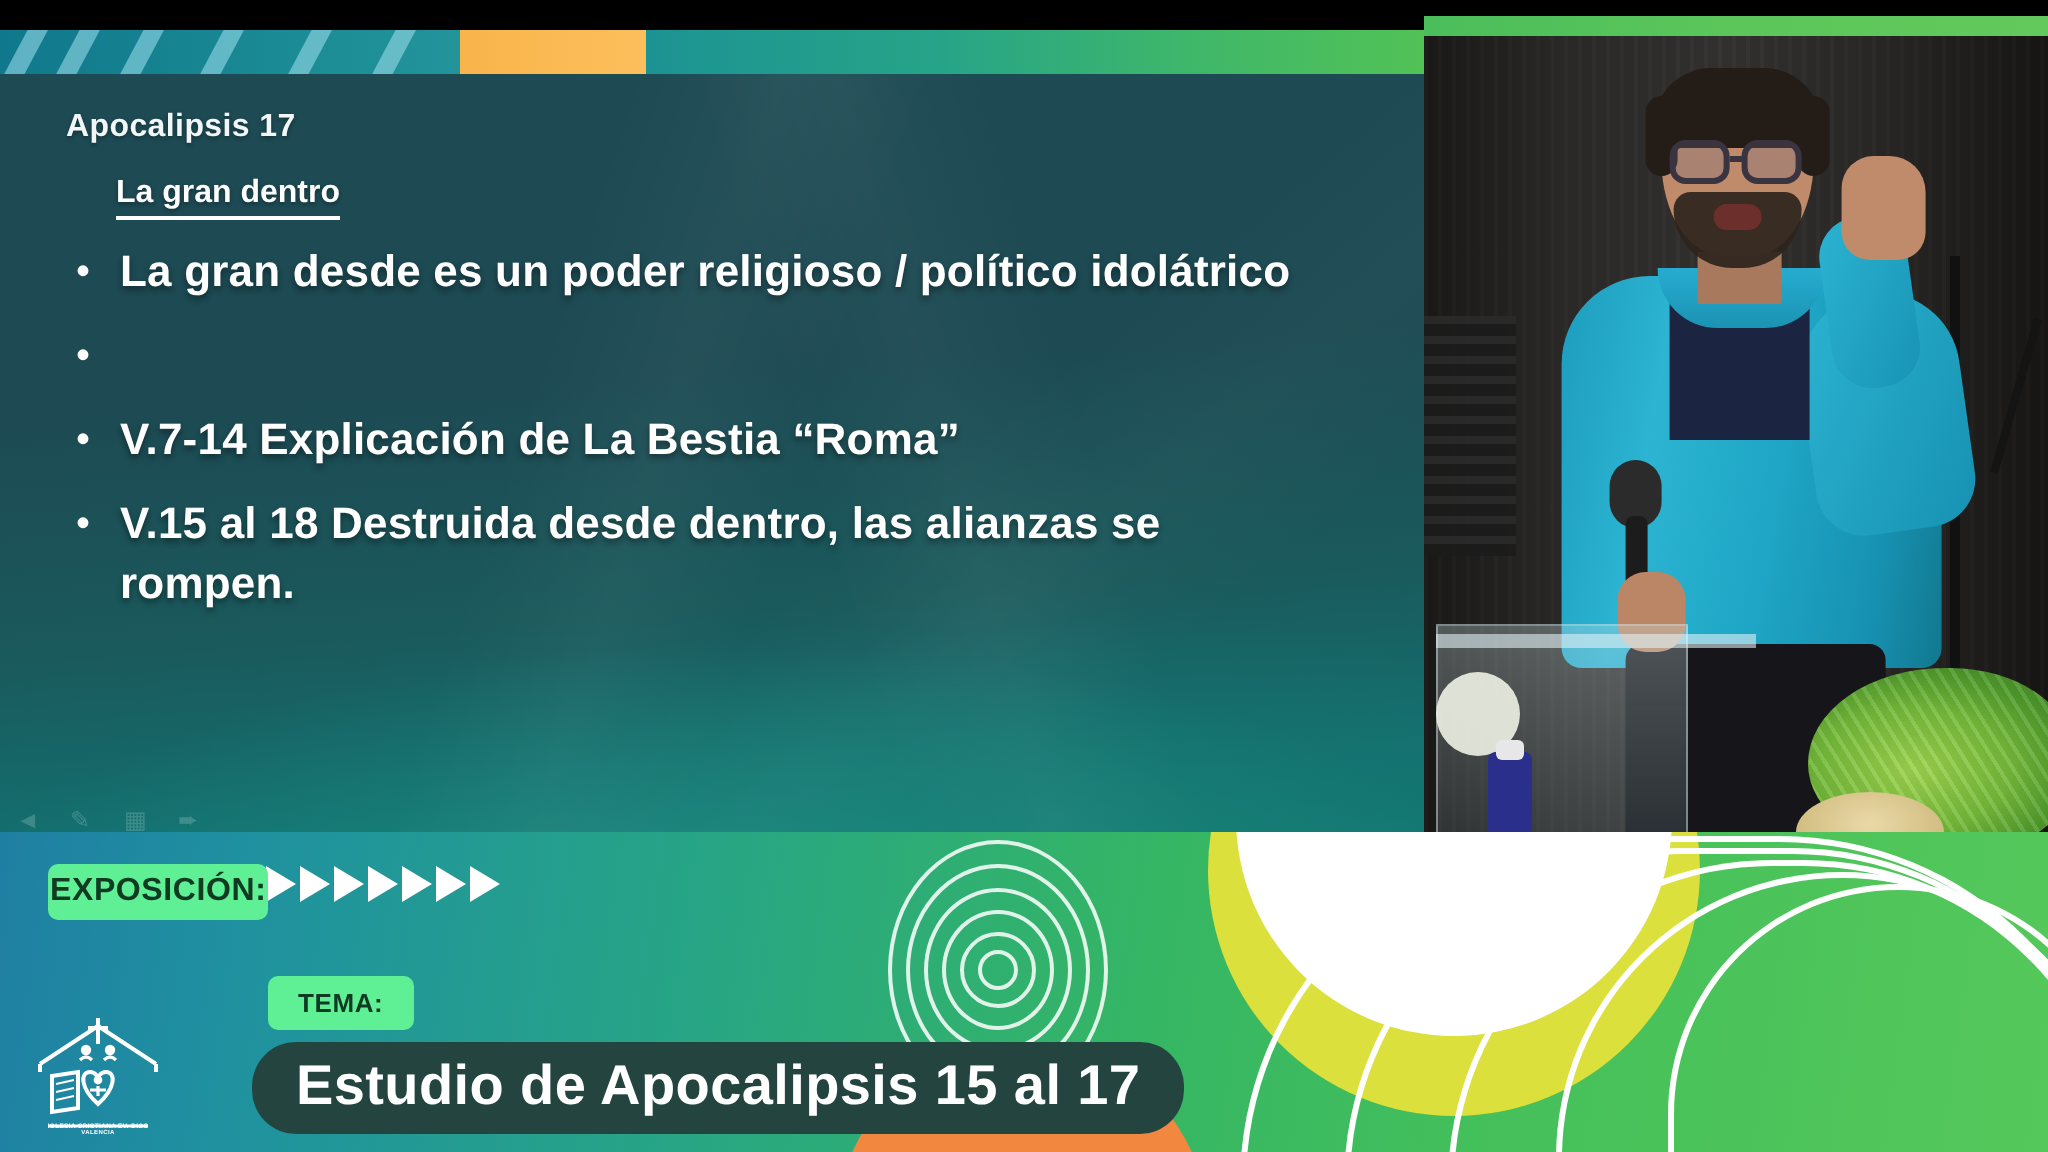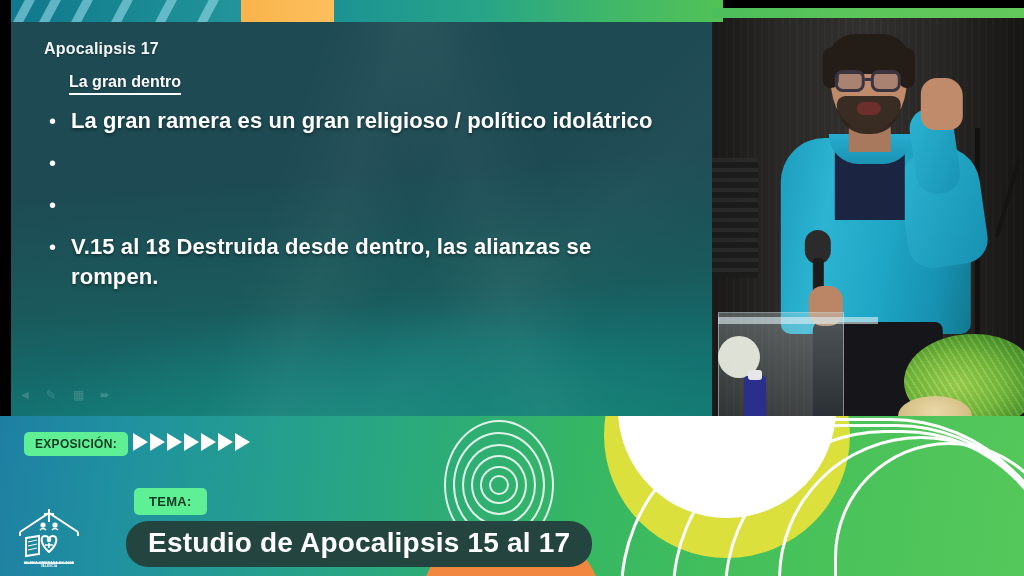--- a/index.html
+++ b/index.html
@@ -3,27 +3,26 @@
 <meta charset="utf-8">
 <style>
   * { margin:0; padding:0; box-sizing:border-box; }
   html,body { width:1024px; height:576px; overflow:hidden; background:#000; }
   body { font-family:"Liberation Sans", sans-serif; }
 
   #stage { position:relative; width:1024px; height:576px; overflow:hidden; }
 
   
   #slide {
-    position:absolute; left:0; top:0; width:712px; height:416px;
+    position:absolute; left:0; top:15px; width:712px; height:416px;
     background:
       radial-gradient(ellipse 560px 220px at 52% 112%, rgba(28,142,128,.95) 0%, rgba(25,110,104,0) 72%),
       radial-gradient(ellipse 420px 150px at 80% 96%, rgba(22,120,112,.75) 0%, rgba(22,120,112,0) 70%),
       linear-gradient(176deg,#1e4a53 0%, #1d4a53 42%, #1a5a5c 68%, #137070 88%, #0f7a72 100%);
     overflow:hidden;
-    margin-left:11px;
   }
   
   #slide .sheen {
     position:absolute; inset:0; pointer-events:none;
     background:
       linear-gradient(108deg, rgba(255,255,255,0) 38%, rgba(255,255,255,.035) 47%, rgba(255,255,255,0) 56%),
       linear-gradient(74deg, rgba(255,255,255,0) 55%, rgba(255,255,255,.03) 64%, rgba(255,255,255,0) 73%),
       linear-gradient(140deg, rgba(255,255,255,0) 60%, rgba(255,255,255,.025) 70%, rgba(255,255,255,0) 80%);
   }
 
@@ -157,22 +156,22 @@
   .r4 { left:462px; top:444px; width:74px;  height:82px;  }
   .r5 { left:453px; top:432px; width:92px;  height:106px; }
   .r6 { left:444px; top:420px; width:110px; height:130px; }
   #banner .rings-wrap { position:absolute; left:0; top:-416px; width:1024px; height:576px; }
   
   .circ-orange { position:absolute; left:418px; top:105px; width:186px; height:186px; border-radius:50%; background:#f2883f; }
 
   
   .tag {
     position:absolute; background:#5ff096; color:#113a22;
-    font-size:12px; font-weight:700; letter-spacing:.3px;
-    padding:5px 11px; border-radius:5px; z-index:6; white-space:nowrap;
+    font-size:16px; font-weight:700; letter-spacing:.3px;
+    padding:5px 1px; border-radius:5px; z-index:6; white-space:nowrap;
   }
   #tag-exposicion { left:24px; top:16px; }
   #tag-tema { left:134px; top:72px; font-size:13px; padding:6px 15px; }
 
   #arrows { position:absolute; left:133px; top:17px; display:flex; gap:2px; z-index:6; }
   #arrows .arw {
     width:0; height:0; border-left:15px solid #ffffff;
     border-top:9px solid transparent; border-bottom:9px solid transparent;
   }
 
@@ -214,27 +213,28 @@
       <div class="seg-orange"></div>
       <div class="seg-b"></div>
     </div>
 
     <div class="slide-kicker">Apocalipsis 17</div>
     <div class="slide-sub">La gran dentro</div>
 
     <div id="bullets">
       <div class="bullet">
         <span class="dot">•</span>
-        <span class="btext">La gran ramera es un gran religioso / político idolátrico</span>
+        <span class="btext">La gran desde es un poder religioso / político idolátrico</span>
       </div>
       <div class="bullet">
         <span class="dot">•</span>
       </div>
       <div class="bullet">
         <span class="dot">•</span>
+        <span class="btext">V.7-14 Explicación de La Bestia “Roma”</span>
       </div>
       <div class="bullet">
         <span class="dot">•</span>
         <span class="btext">V.15 al 18 Destruida desde dentro, las alianzas se rompen.</span>
       </div>
     </div>
 
     <div id="presenter-controls">
       <span class="pc">◄</span>
       <span class="pc">✎</span>

